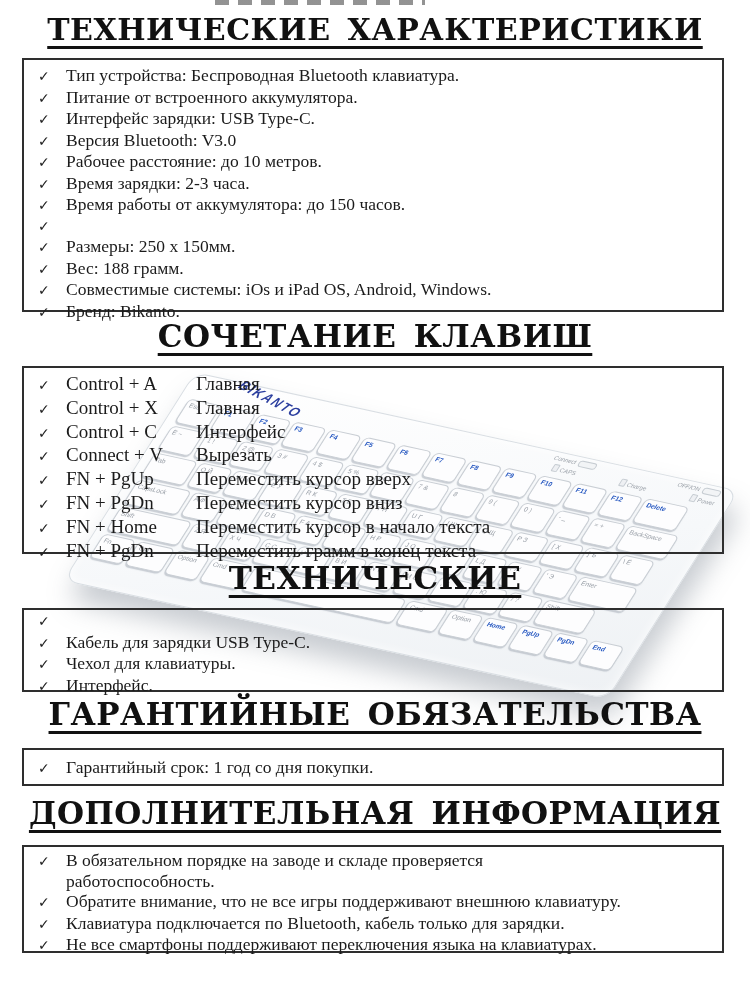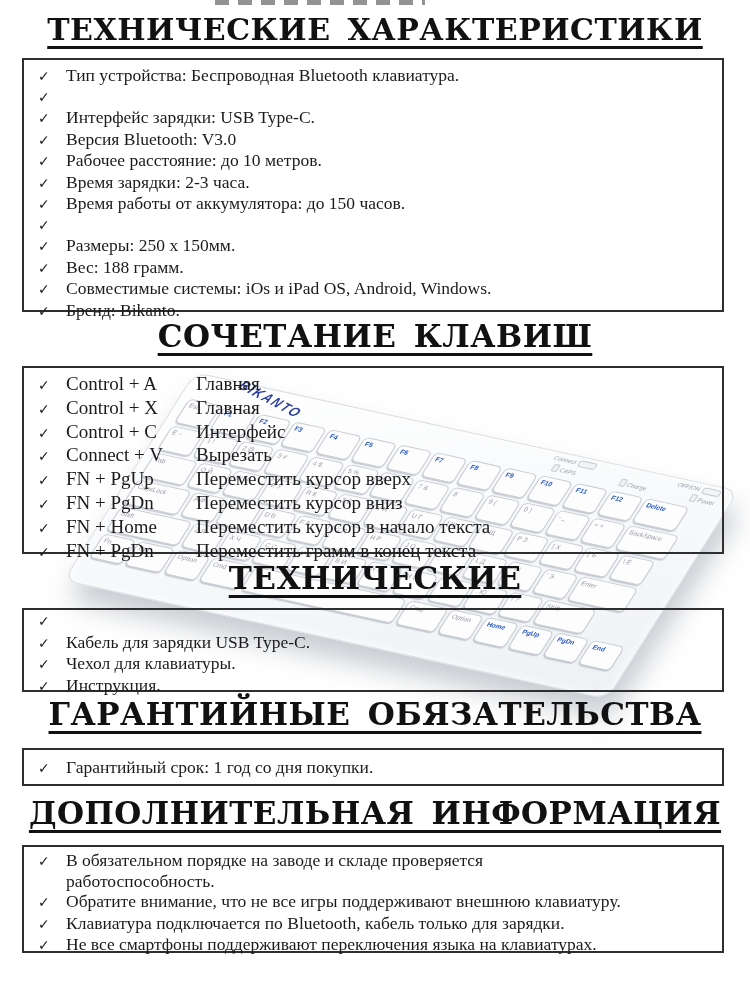--- a/index.html
+++ b/index.html
@@ -178,20 +178,21 @@
   </div>
 
   <div class="title t1">ТЕХНИЧЕСКИЕ ХАРАКТЕРИСТИКИ</div>
   <div class="box b1">
       <div class="row">
         <span class="check">✓</span>
         <span class="txt">Тип устройства: Беспроводная Bluetooth клавиатура.</span>
       </div>
       <div class="row">
         <span class="check">✓</span>
+        <span class="txt">Питание от встроенного аккумулятора.</span>
       </div>
       <div class="row">
         <span class="check">✓</span>
         <span class="txt">Интерфейс зарядки: USB Type-C.</span>
       </div>
       <div class="row">
         <span class="check">✓</span>
         <span class="txt">Версия Bluetooth: V3.0</span>
       </div>
       <div class="row">
@@ -279,21 +280,21 @@
       <div class="row">
         <span class="check">✓</span>
         <span class="txt">Кабель для зарядки USB Type-C.</span>
       </div>
       <div class="row">
         <span class="check">✓</span>
         <span class="txt">Чехол для клавиатуры.</span>
       </div>
       <div class="row">
         <span class="check">✓</span>
-        <span class="txt">Инструкция.</span>
+        <span class="txt">Интерфейс.</span>
       </div>
     </div>
 
   <div class="title t4">ГАРАНТИЙНЫЕ ОБЯЗАТЕЛЬСТВА</div>
   <div class="box b4">
       <div class="row">
         <span class="check">✓</span>
         <span class="txt">Гарантийный срок: 1 год со дня покупки.</span>
       </div>
     </div>

